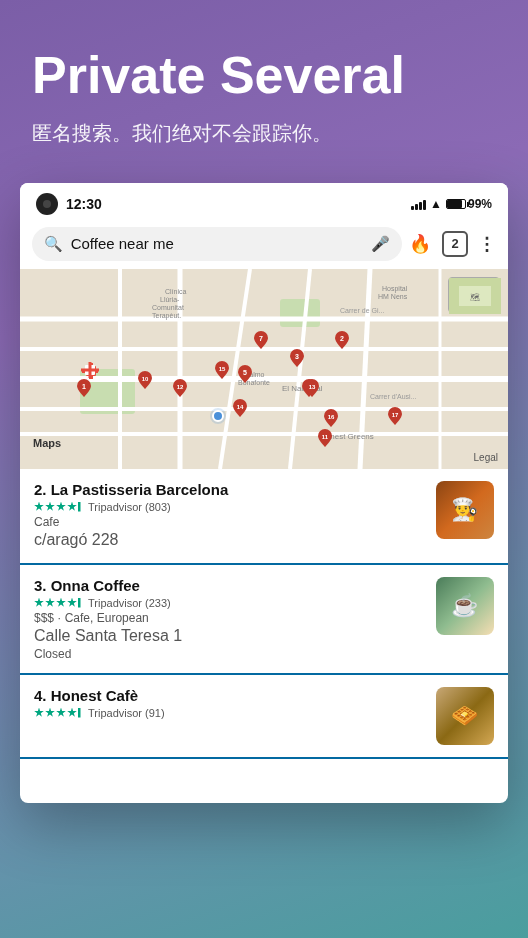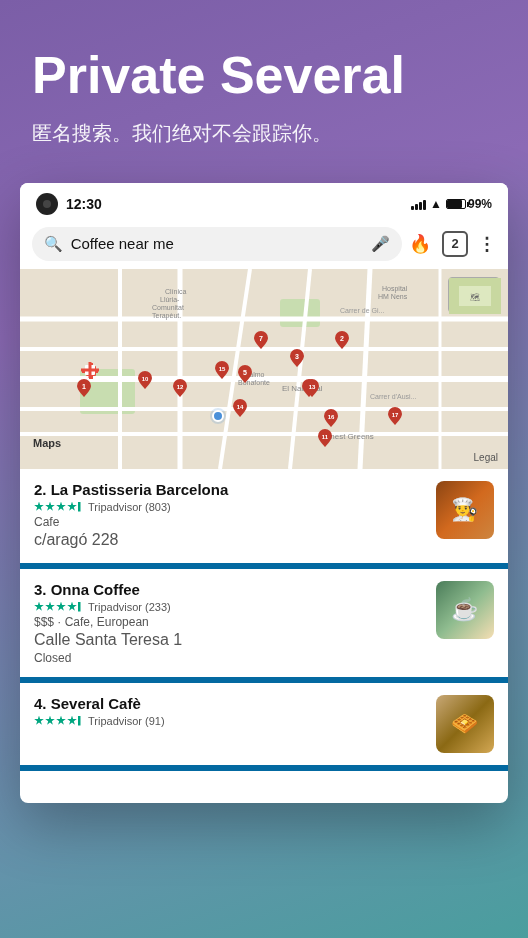--- a/index.html
+++ b/index.html
@@ -263,21 +263,21 @@
     
     .results-list {
       overflow-y: auto;
       background: #fff;
       flex: 1;
     }
 
     .result-item {
       display: flex;
       padding: 12px 14px;
-      border-bottom: 6px solid #0369a1;
+      border-bottom: 2px solid #0369a1;
       gap: 10px;
       align-items: flex-start;
     }
 
     .result-info {
       flex: 1;
     }
 
     .result-name {
       font-size: 15px;
@@ -601,21 +601,21 @@
         <div class="img-placeholder">
           <span>☕</span>
         </div>
       </div>
     </div>
 
     <div class="result-item">
       <div class="result-info">
         <div class="result-name">
           <span>4.</span>
-          <span>Several Cafè</span>
+          <span>Honest Cafè</span>
         </div>
         <div class="result-rating-row">
           <div class="stars">
             <div class="star-full"></div>
             <div class="star-full"></div>
             <div class="star-full"></div>
             <div class="star-full"></div>
             <div class="star-full" style="background:#00a680; clip-path: polygon(0 0, 50% 0, 50% 100%, 0 100%); width:5px;"></div>
           </div>
           <span class="tripadvisor-text">

